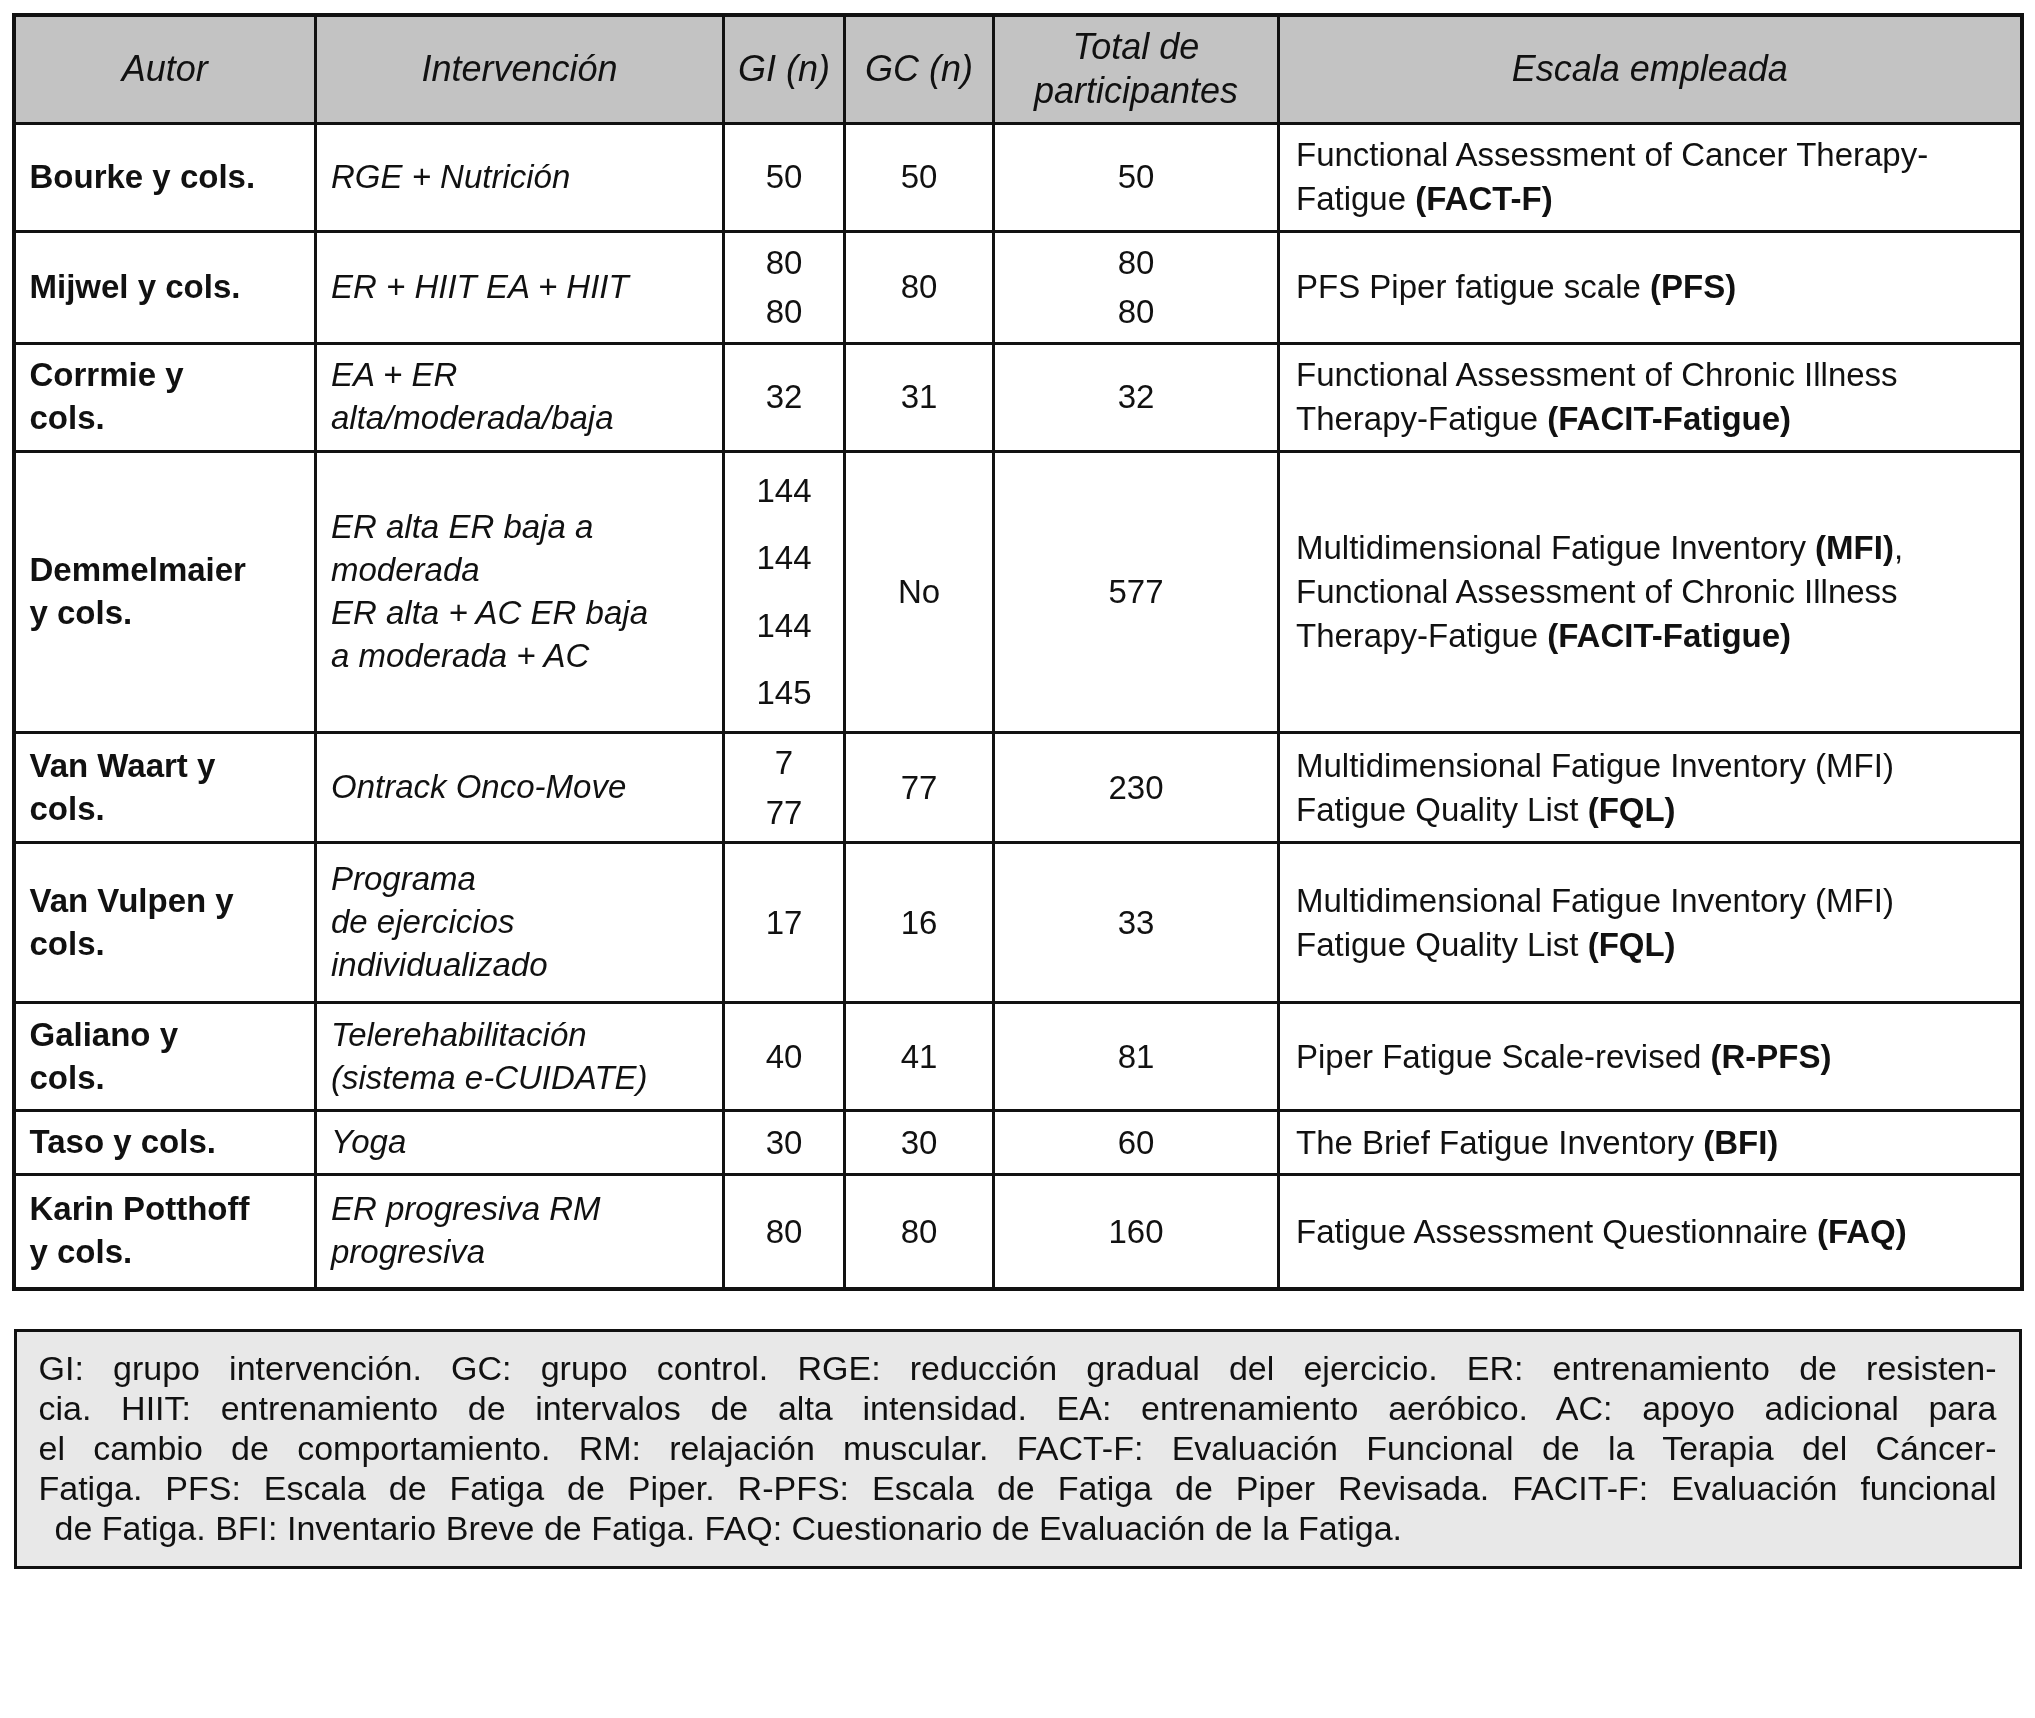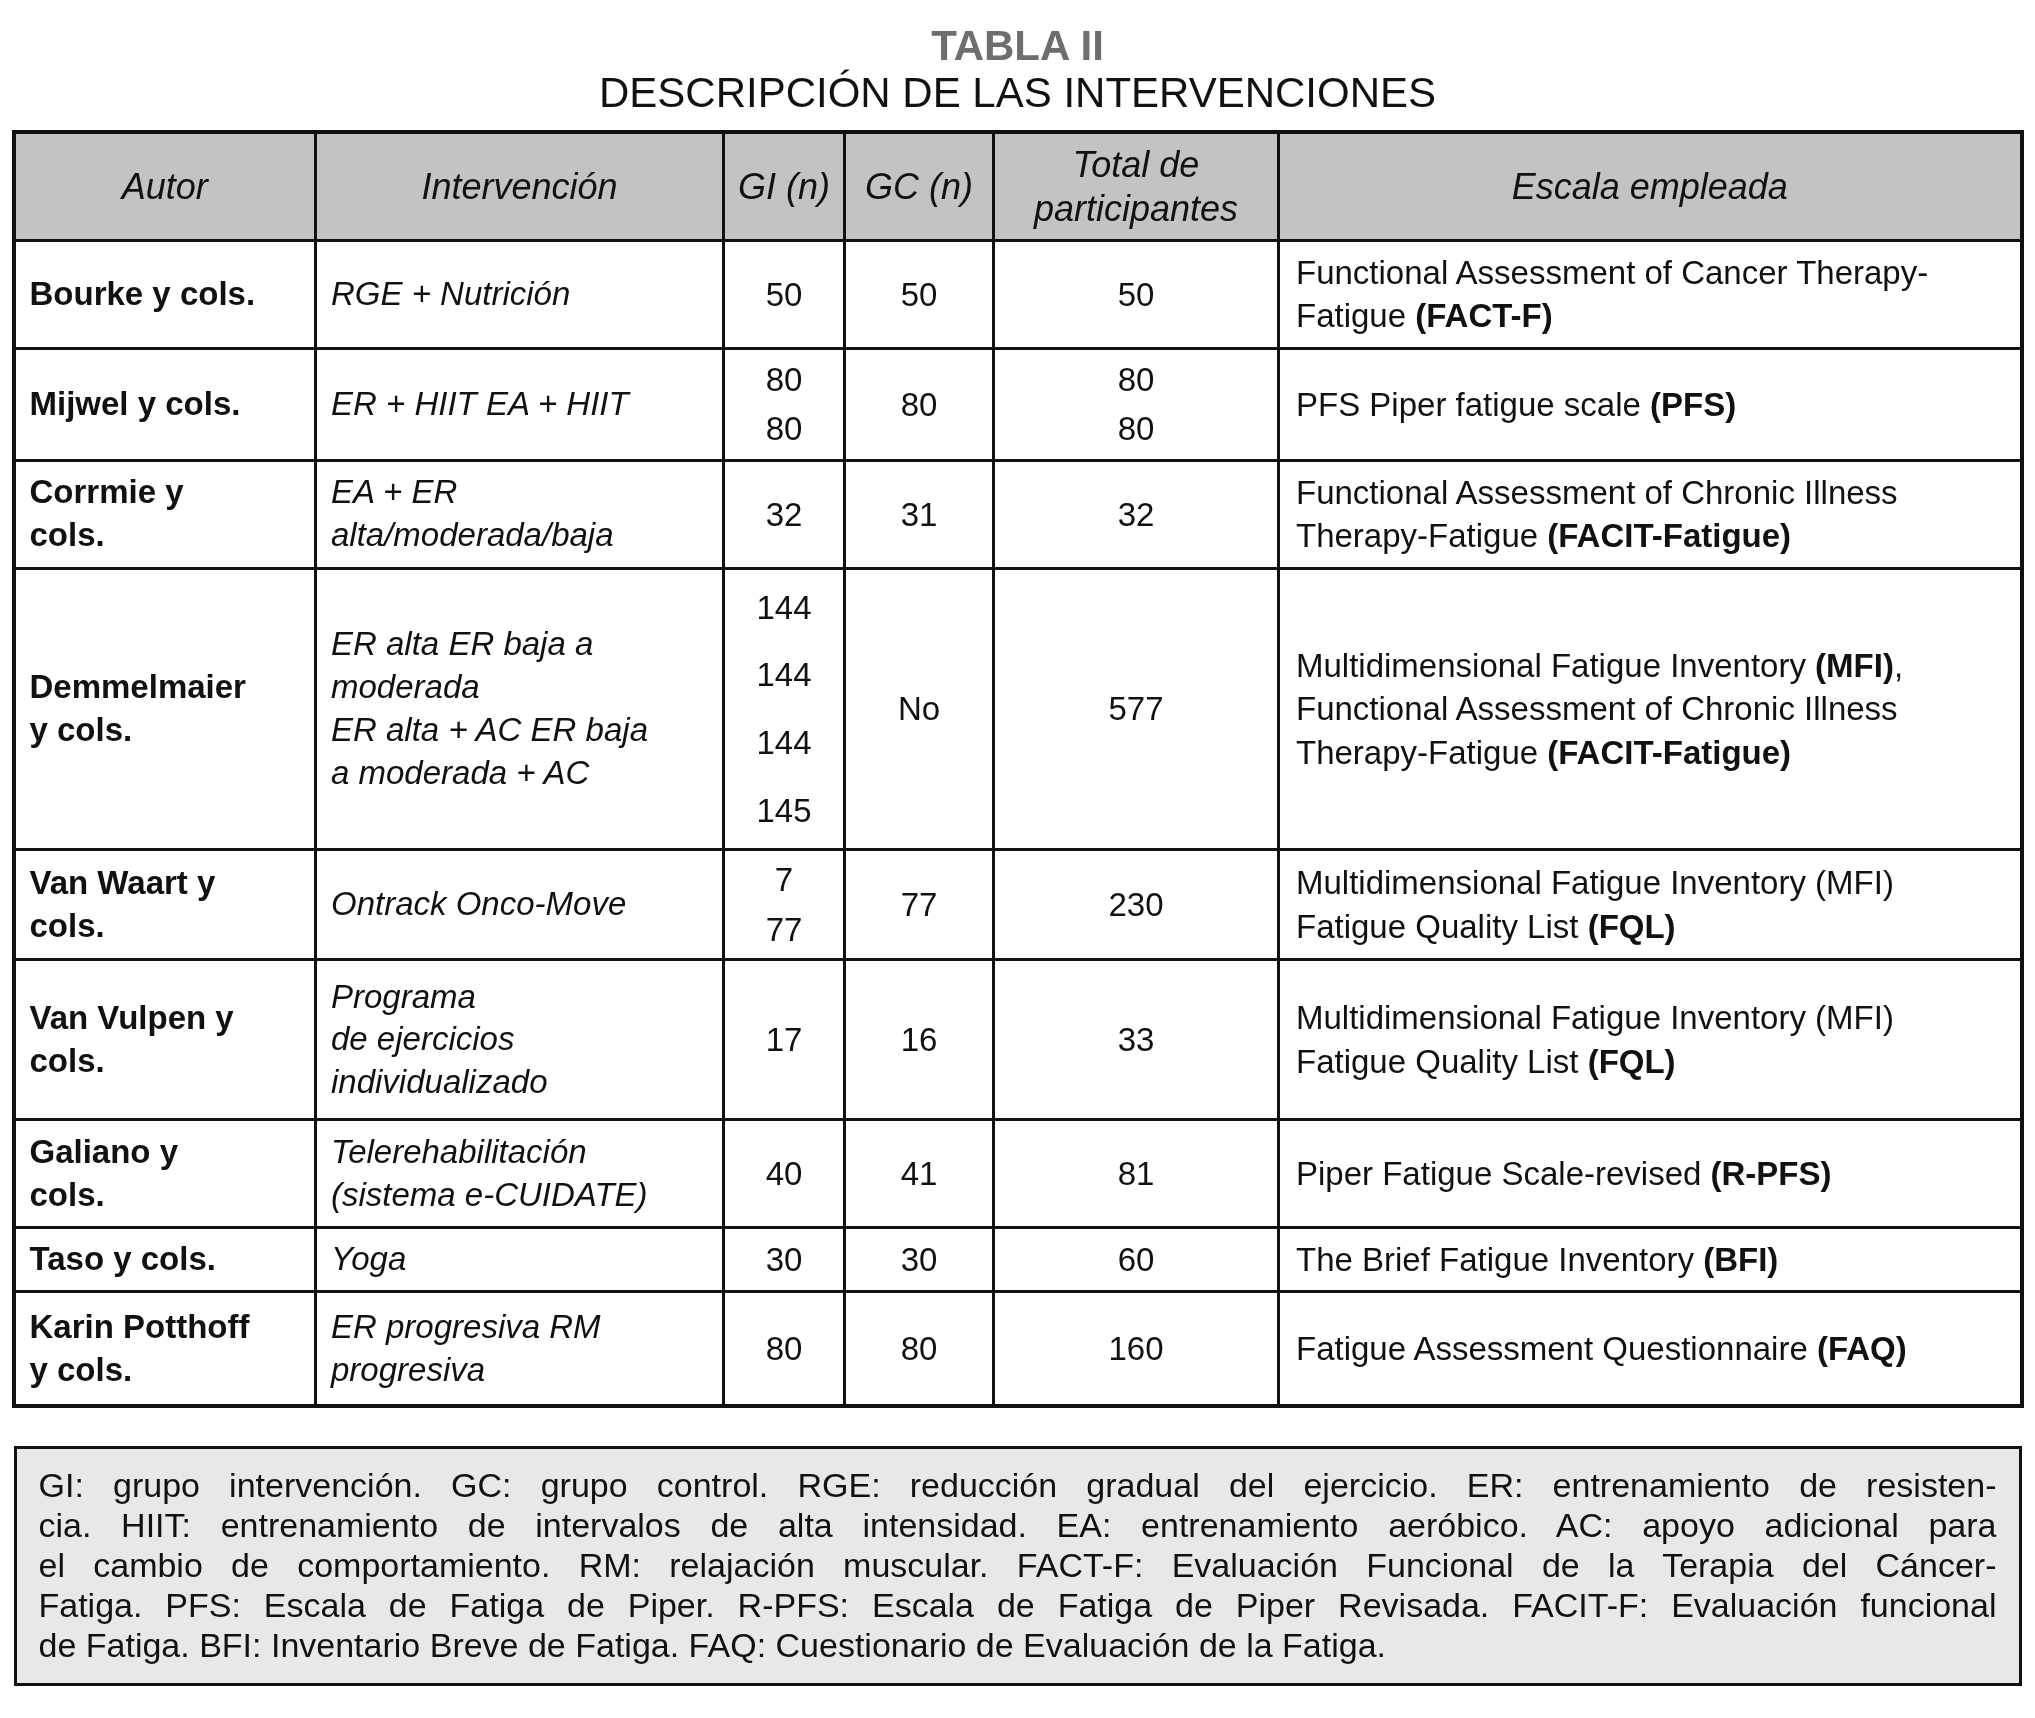--- a/index.html
+++ b/index.html
@@ -63,31 +63,27 @@
     width:2008px;margin:38px auto 0 auto;
     border:3px solid var(--border);
     background:var(--footnote-bg);
     padding:16px 22px 18px 22px;
     font-size:34px;color:var(--ink);
   }
   .fn-line{
     display:block;line-height:1.18;
     text-align:justify;text-align-last:justify;
   }
-  .fn-line:last-child{text-align-last:left;}
+  .fn-line:last-child{text-align-last:left;margin-left:16px;}
 </style>
 </head>
 <body>
 
 <div class="page">
 
-  <div class="title-block">
-    <div class="title-line1">TABLA II</div>
-    <div class="title-line2">DESCRIPCIÓN DE LAS INTERVENCIONES</div>
-  </div>
 
   <table class="main">
     <colgroup>
       <col style="width:302px">
       <col style="width:408px">
       <col style="width:121px">
       <col style="width:149px">
       <col style="width:285px">
       <col style="width:743px">
     </colgroup>

